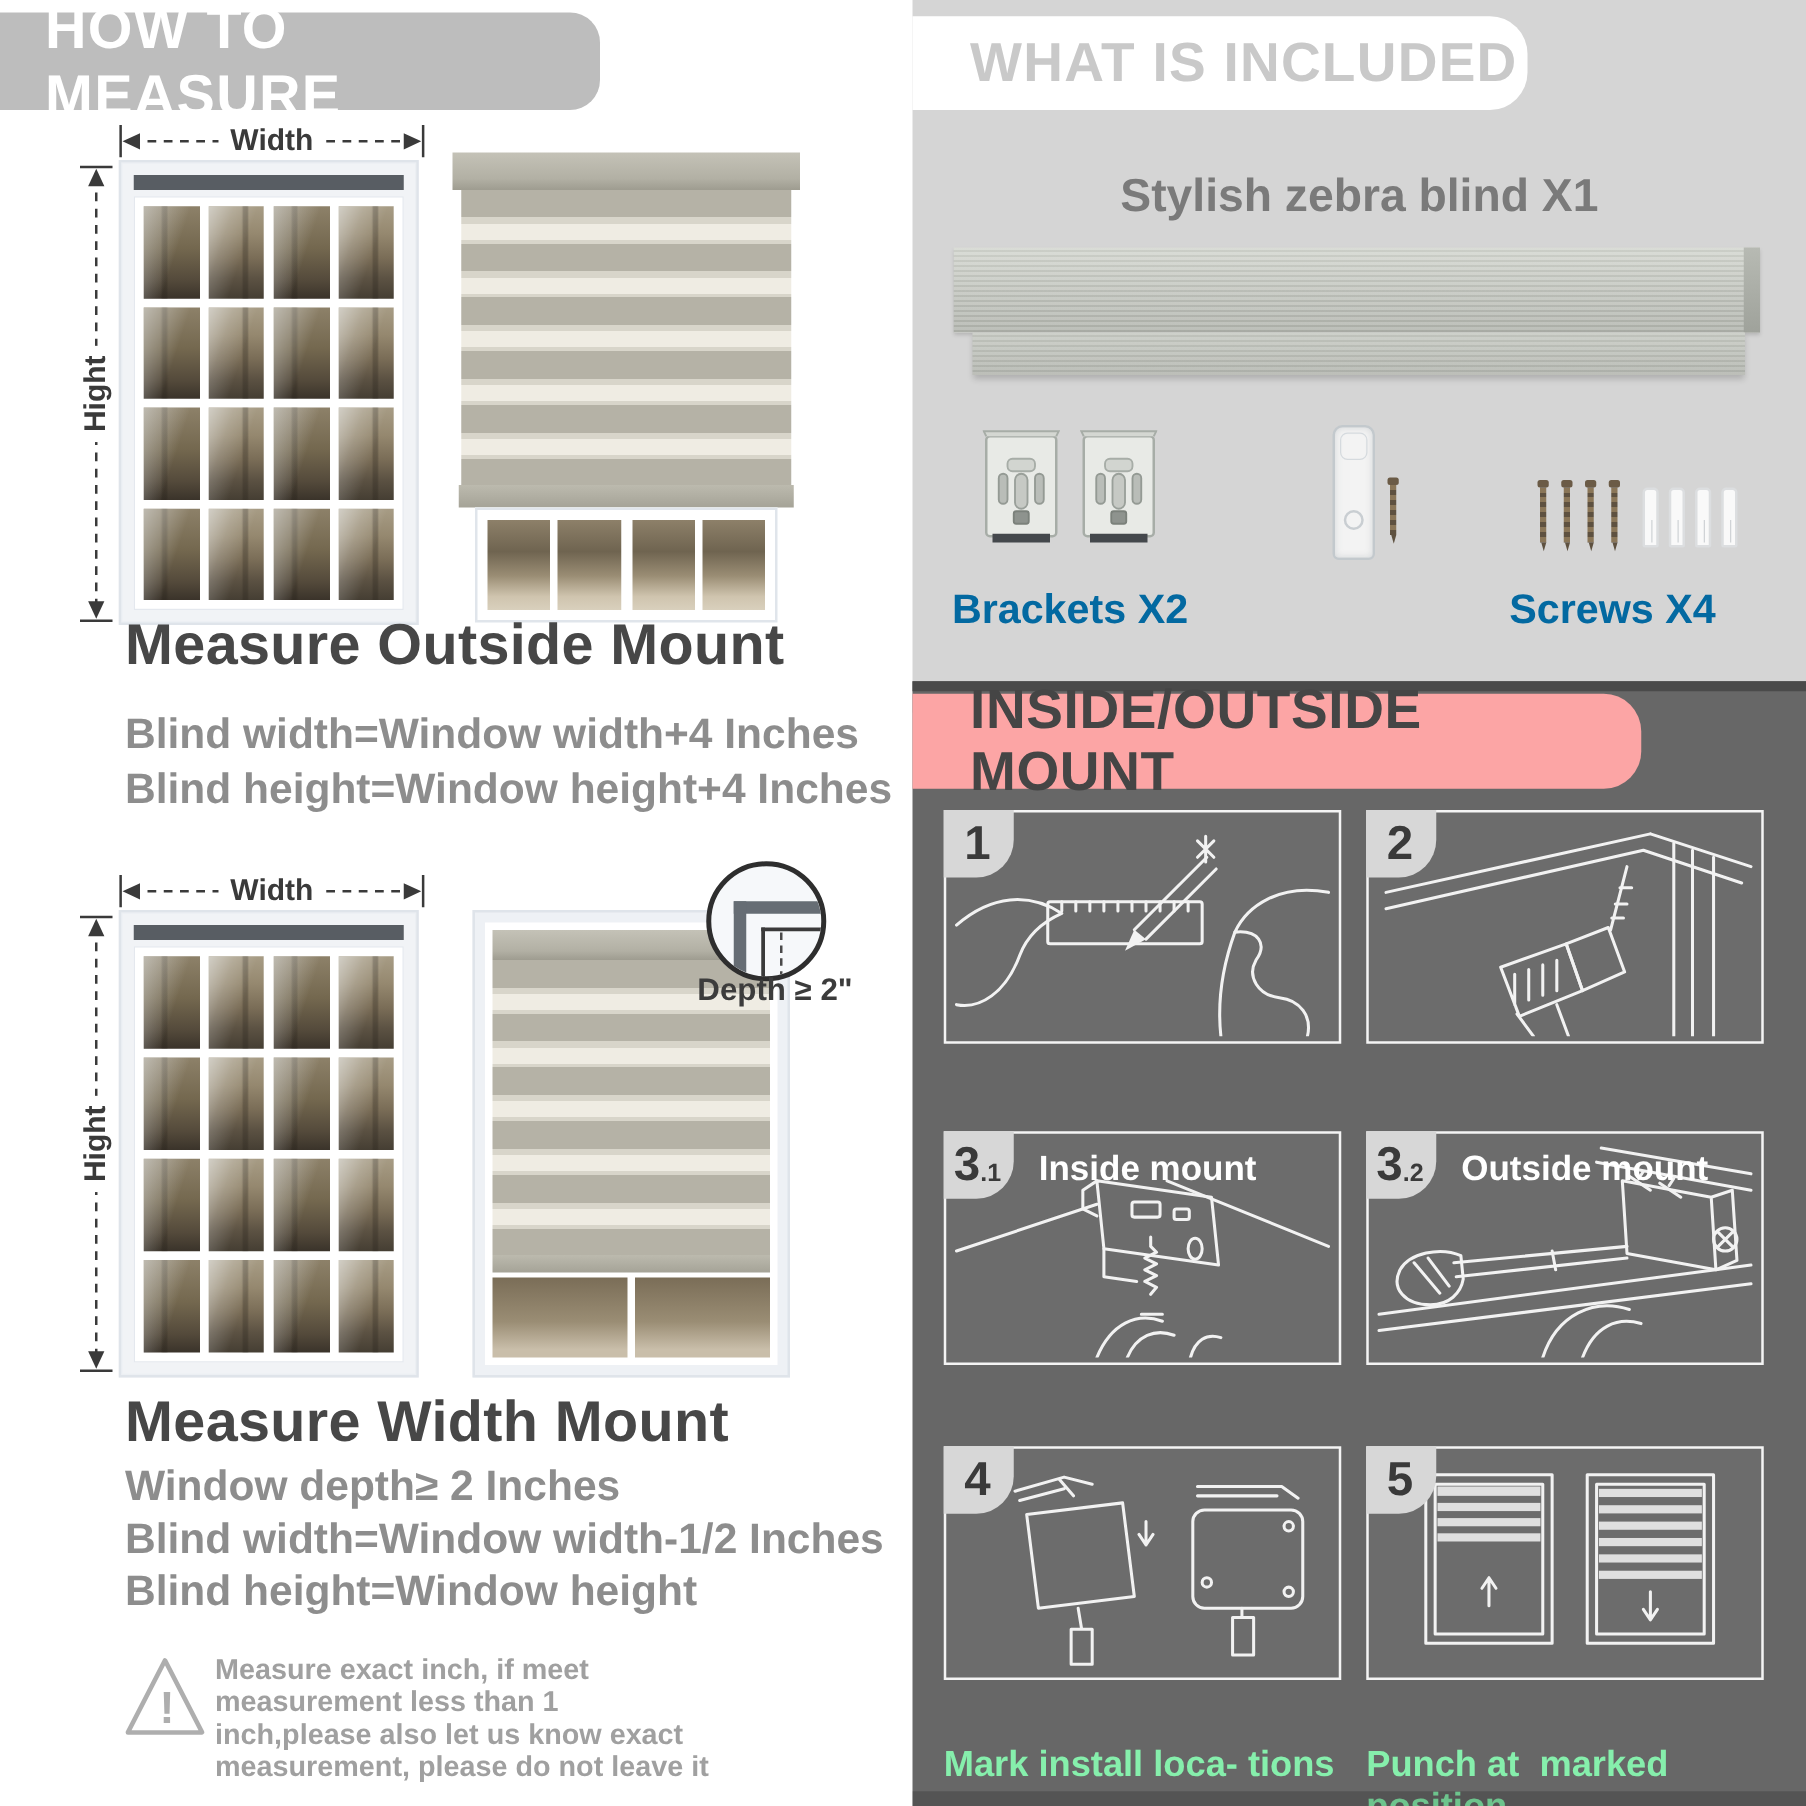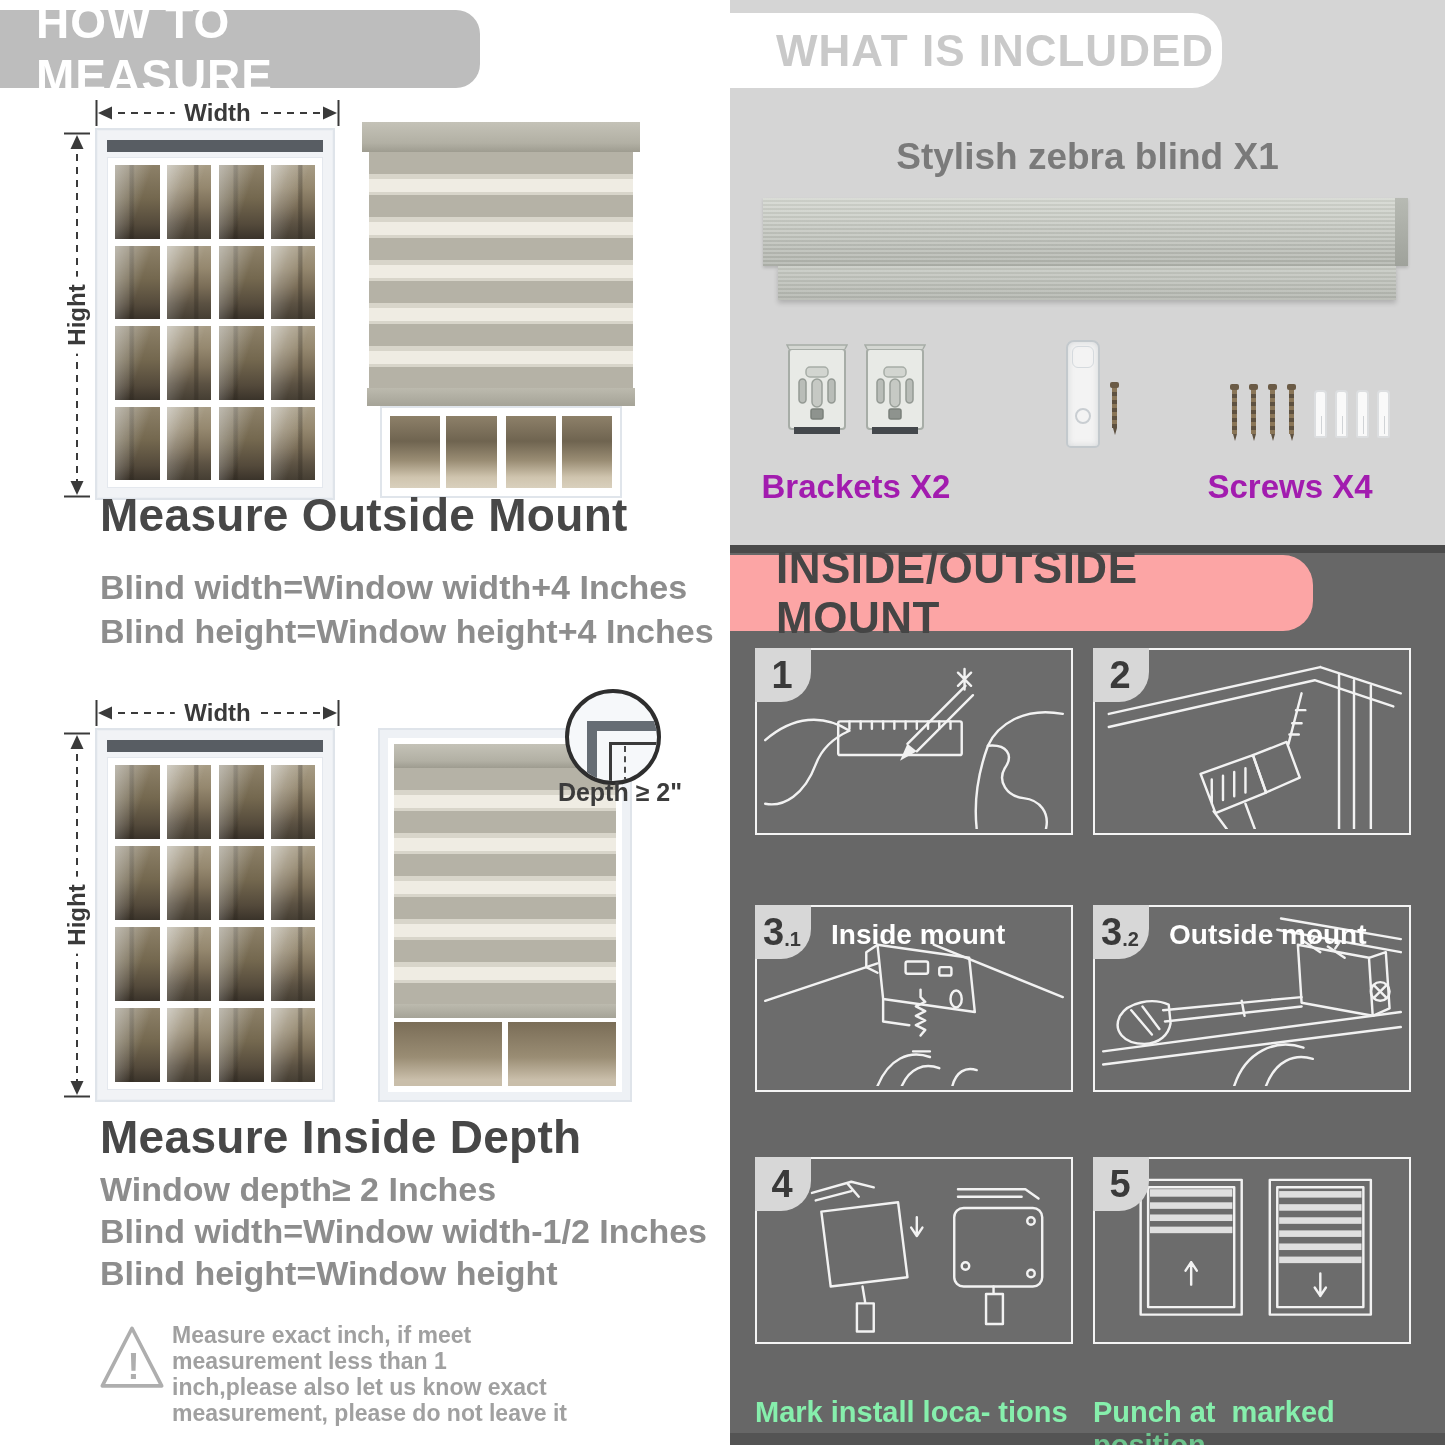--- a/index.html
+++ b/index.html
@@ -106,21 +106,21 @@
       repeating-linear-gradient(180deg, rgba(255,255,255,.16) 0 2px, rgba(0,0,0,.035) 2px 4px),
       linear-gradient(180deg,#d3d6cf 0%,#c3c6bf 45%,#b0b3ac 100%);
     box-shadow:0 2px 3px rgba(0,0,0,.15); }
   .rail-main::after { content:""; position:absolute; right:0; top:0; bottom:0; width:13px;
     background:linear-gradient(180deg,#b7bab3,#9fa29b); }
   .rail-tier { position:absolute; left:48px; top:266px; width:618px; height:34px;
     background:
       repeating-linear-gradient(180deg, rgba(255,255,255,.14) 0 2px, rgba(0,0,0,.03) 2px 4px),
       linear-gradient(180deg,#c6c9c2 0%,#b1b4ad 100%);
     box-shadow:0 3px 5px rgba(0,0,0,.18); }
-  .item-caption { position:absolute; top:468px; font-size:33px; font-weight:700; color:#a21caf; text-align:center; }
+  .item-caption { position:absolute; top:468px; font-size:33px; font-weight:700; color:#0369a1; text-align:center; }
 
   .bracket-pair { position:absolute; left:56px; top:341px; display:flex; gap:16px; }
   .safety { position:absolute; left:336px; top:340px; width:34px; height:108px;
     border:2px solid #c3c9cd; border-radius:8px 8px 5px 5px; background:rgba(255,255,255,.72);
     box-shadow:inset 0 0 6px rgba(120,130,140,.25); }
   .safety::before { content:""; position:absolute; left:4px; top:4px; right:4px; height:20px;
     border:1.5px solid #d5dade; border-radius:6px; }
   .safety::after { content:""; position:absolute; left:50%; bottom:22px; width:12px; height:12px;
     transform:translateX(-50%); border:2px solid #c9ced2; border-radius:50%; }
   .screw { width:9px; position:relative; }
@@ -305,21 +305,21 @@
       </div>
     </div>
 
     <div class="magnifier" style="left:565px; top:689px;">
       <div class="L1"></div>
         <div class="L2"></div>
         <div class="dash"></div>
     </div>
     <div class="depth-lbl" style="left:545px; top:778px; width:150px;">Depth ≥ 2"</div>
 
-    <h2 class="sec-title" style="left:100px; top:1110px;">Measure Inside Depth</h2>
+    <h2 class="sec-title" style="left:100px; top:1110px;">Measure Width Mount</h2>
     <p class="sec-line" style="left:100px; top:1170px;">Window depth≥ 2 Inches</p>
     <p class="sec-line" style="left:100px; top:1212px;">Blind width=Window width-1/2 Inches</p>
     <p class="sec-line" style="left:100px; top:1254px;">Blind height=Window height</p>
 
     <svg class="warn-tri" viewBox="0 0 80 82">
       <path d="M40 8 L73 72 L7 72 Z"></path>
       <text x="35" y="64">!</text>
     </svg>
     <div class="warn-txt" style="left:172px; top:1322px;">Measure exact inch, if meet measurement less than 1 inch,please also let us know exact measurement, please do not leave it</div>
   </section>

